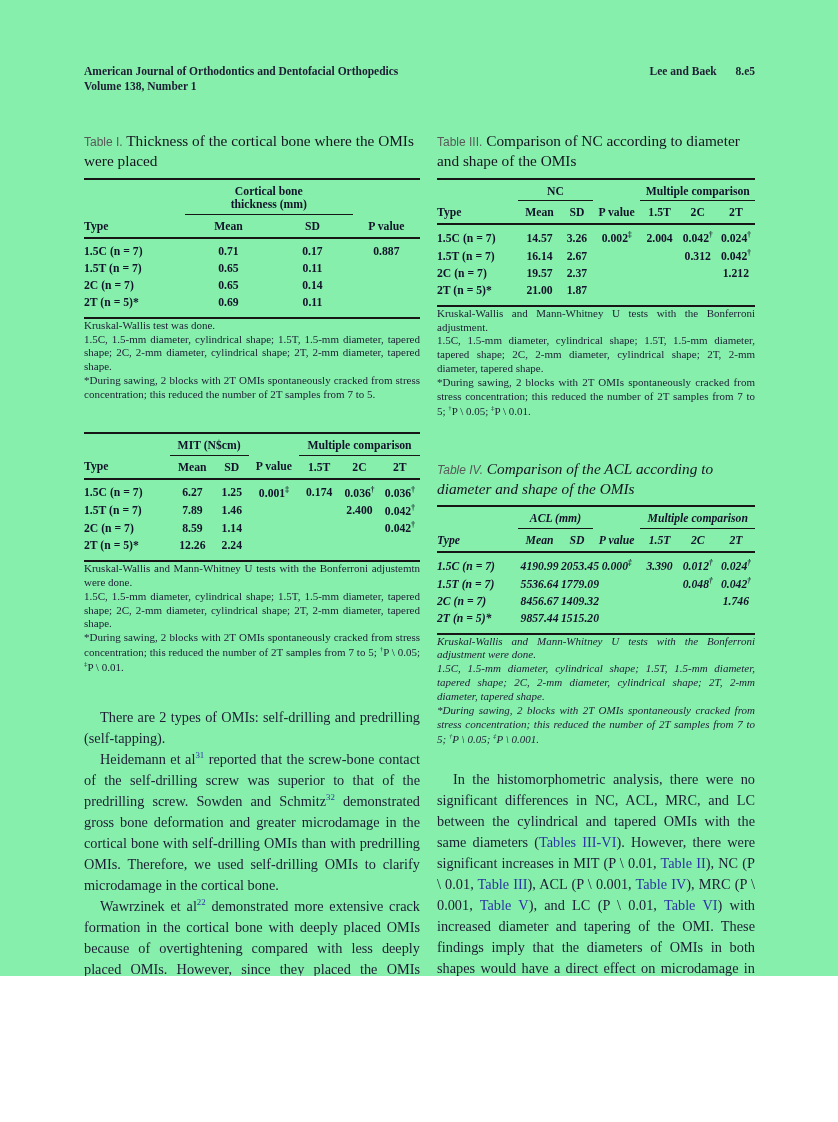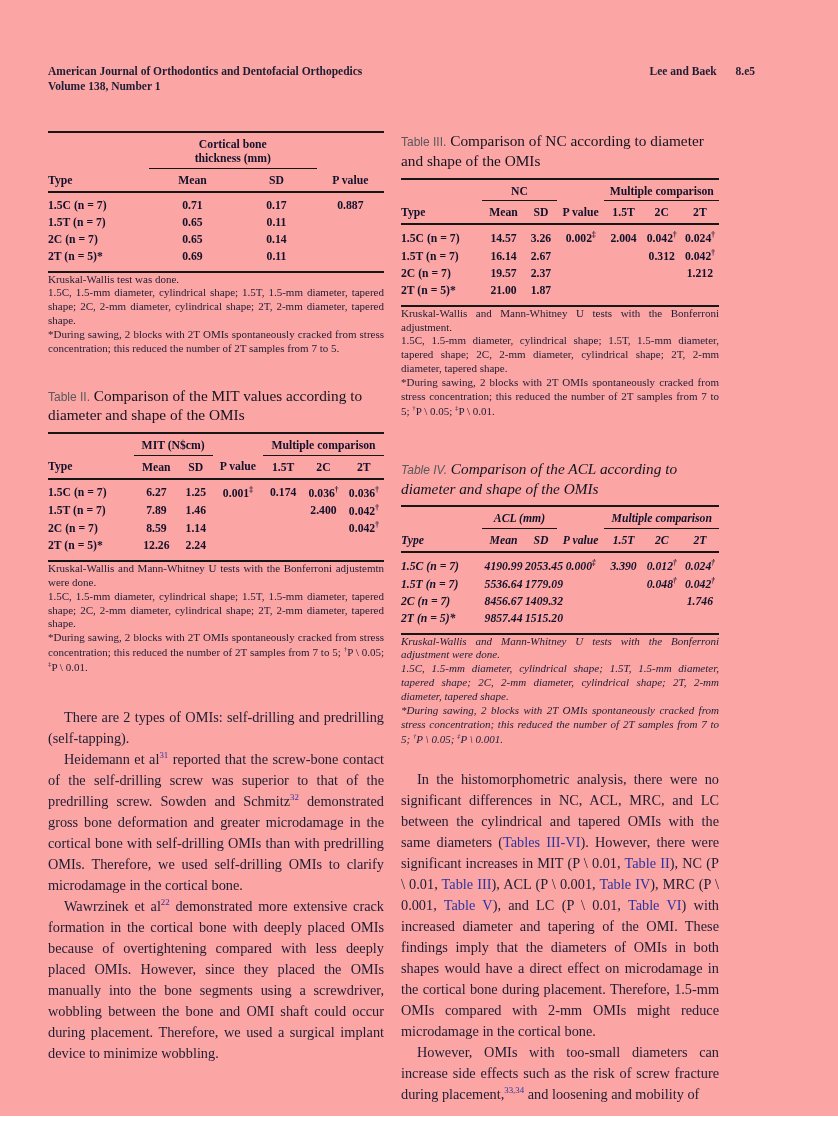--- a/index.html
+++ b/index.html
@@ -1,20 +1,20 @@
 <!DOCTYPE html>
 <html style="--link: #2b35a3; --ink: #1d1d33;"><head>
 <meta charset="utf-8">
 <style>
   :root { --link:#2b35a3; --ink:#1d1d33; --rule:#161616; }
   * { box-sizing: border-box; }
   body { margin:0; background:#fff; }
   .page {
-    width:838px; height:1116px; background:#fca5a5; overflow:hidden;
-    padding:64px 83px 0 48px;
+    width:838px; height:976px; background:#86efac; overflow:hidden;
+    padding:64px 83px 0 84px;
     font-family:"Liberation Serif", serif; color:var(--ink);
   }
   
   .pagehead { display:flex; justify-content:space-between; align-items:flex-start;
     font-size:11.5px; font-weight:bold; line-height:1.32; }
   .ph-right { white-space:nowrap;text-align:center; }
   .ph-pageno { margin-left:16px; }
   
   .columns { display:flex; gap:17px; margin-top:37px; }
   .col-left  { width:336px; }
@@ -64,20 +64,24 @@
     <div class="ph-right">
       <span>Lee and Baek</span>
       <span class="ph-pageno">8.e5</span>
     </div>
   </header>
 
   <div class="columns">
 
     <div class="col-left">
       <section class="table-block">
+        <div class="tcap">
+          <span class="tlabel">Table I.</span>
+          <span>Thickness of the cortical bone where the OMIs were placed</span>
+        </div>
         <div class="twrap">
             <table class="dtable">
               <colgroup>
                 <col style="width:30%">
                 <col style="width:26%">
                 <col style="width:24%">
                 <col style="width:20%">
               </colgroup>
               <thead>
                 <tr class="grouprow">
@@ -122,24 +126,20 @@
             </table>
             <div class="tfoot">
               <div class="fnote">Kruskal-Wallis test was done.</div>
               <div class="fnote">1.5C, 1.5-mm diameter, cylindrical shape; 1.5T, 1.5-mm diameter, tapered shape; 2C, 2-mm diameter, cylindrical shape; 2T, 2-mm diameter, tapered shape.</div>
               <div class="fnote">*During sawing, 2 blocks with 2T OMIs spontaneously cracked from stress concentration; this reduced the number of 2T samples from 7 to 5.</div>
             </div>
           </div>
       </section>
 
       <section class="table-block">
-        <div class="tcap">
-          <span class="tlabel">Table II.</span>
-          <span>Comparison of the MIT values according to diameter and shape of the OMIs</span>
-        </div>
         <div class="twrap">
             <table class="dtable">
               <colgroup>
                 <col style="width:25.5%">
                 <col style="width:13.5%">
                 <col style="width:10%">
                 <col style="width:15%">
                 <col style="width:12%">
                 <col style="width:12%">
                 <col style="width:12%">

